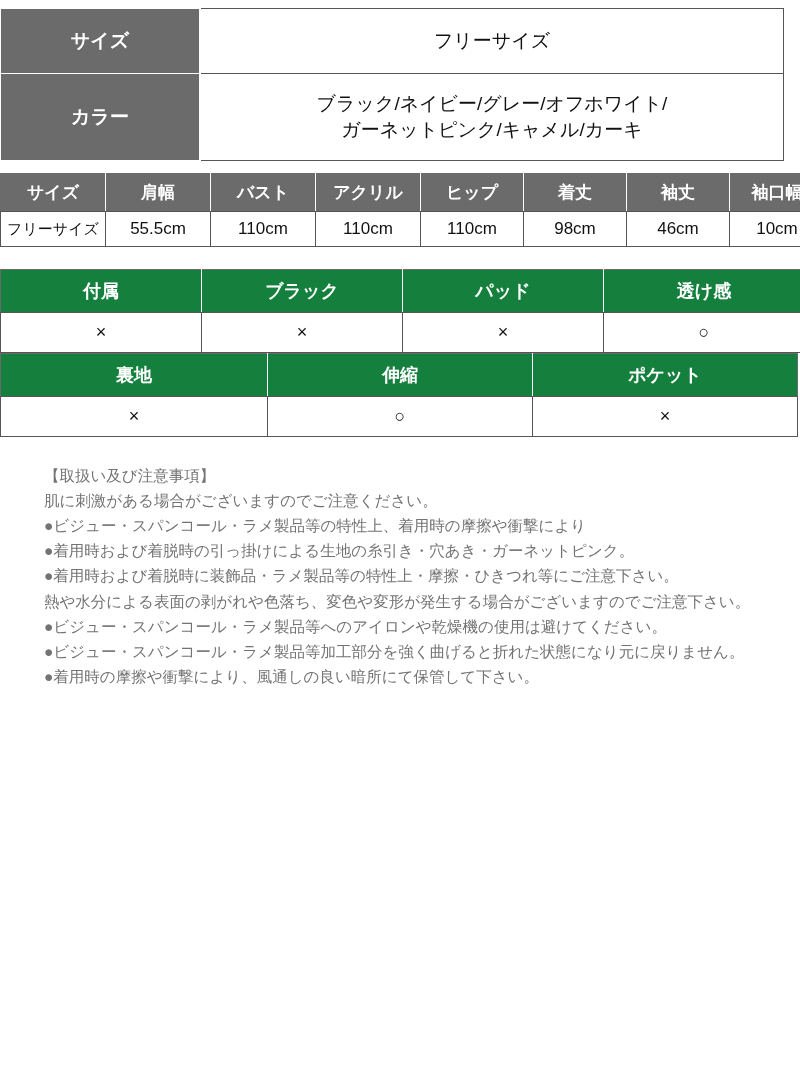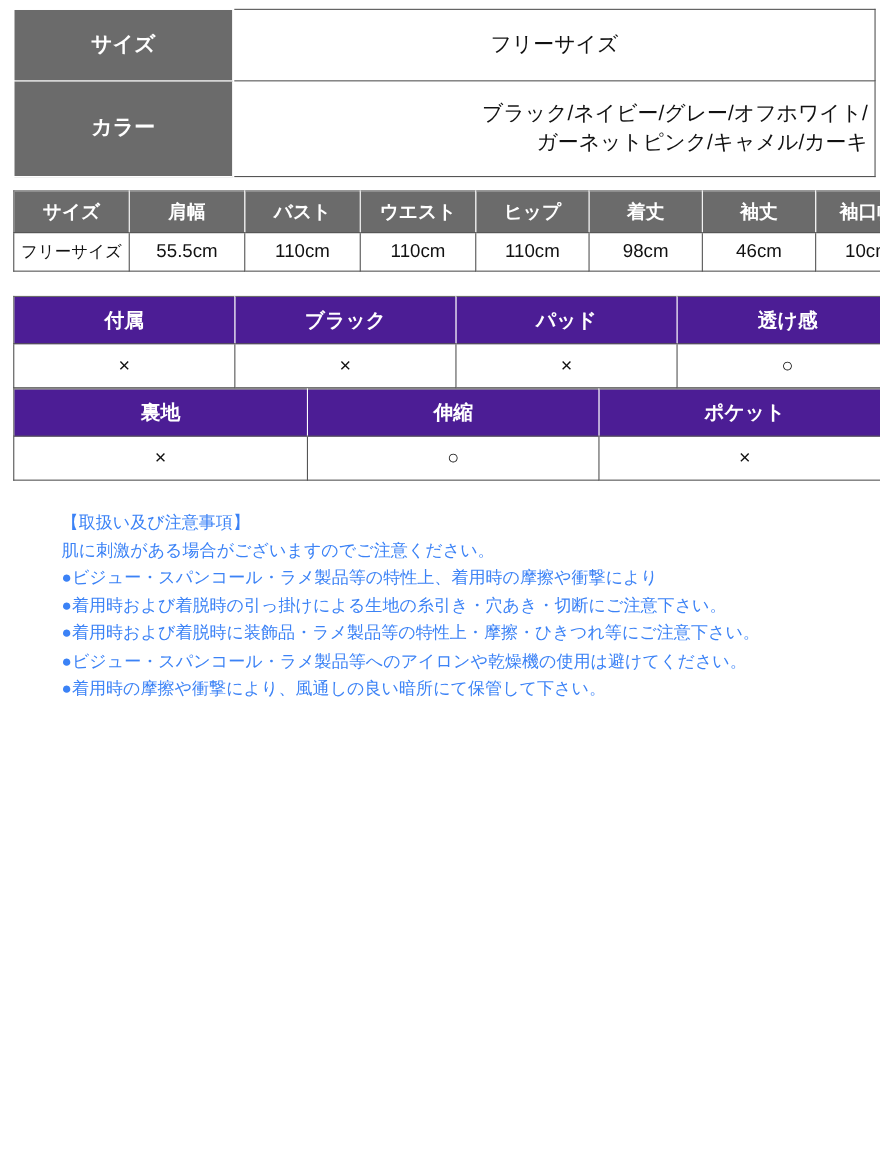--- a/index.html
+++ b/index.html
@@ -10,21 +10,21 @@
   body {
     width: 800px;
     height: 1067px;
     font-family: "Liberation Sans", sans-serif;
     color: #111111;
     position: relative;
   }
   .page {
     width: 712px;
     box-sizing: border-box;
-    padding: 8px 8px 0 12px;
+    padding: 8px 8px 0 0;
   }
 
   table {
     border-collapse: collapse;
     table-layout: fixed;
     width: 784px;
   }
 
   
   .spec-table td {
@@ -82,69 +82,69 @@
   .attr-table { border: 1px solid #555555; }
   .attr-table th, .attr-table td {
     border: 1px solid #555555;
     font-size: 18px;
     text-align: center;
     vertical-align: middle;
     padding: 9px 2px;
     font-weight: normal;
   }
   .attr-table th {
-    background: #4c1d95;
+    background: #15803d;
     color: #ffffff;
     font-weight: bold;
     border-color: #ffffff;
   }
   .attr-table tr.headrow th:first-child { border-left-color: #6b6b6b; }
   .attr-table tr.headrow th:last-child { border-right-color: #6b6b6b; }
   .attr-table tr.headrow th { border-top-color: #6b6b6b; border-bottom-color:#555555; }
   .attr-table td { background: #ffffff; font-size: 18px; }
 
   .attr-table2 { border: 1px solid #555555; margin-top: 0; }
 
   
   .notes {
     margin: 26px 0 0 44px;
     font-size: 15.5px;
     line-height: 1.62;
-    color: #3b82f6;
+    color: #737373;
   }
   .notes div { white-space: pre; }
 </style>
 </head>
 <body>
 
 <div class="page">
 
   <table class="spec-table">
     <tbody>
       <tr class="r1">
         <td class="head">サイズ</td>
         <td class="val">フリーサイズ</td>
       </tr>
       <tr class="r2">
         <td class="head">カラー</td>
-        <td class="val" style="white-space: pre-line; text-align: right;">ブラック/ネイビー/グレー/オフホワイト/
+        <td class="val" style="white-space: pre-line;">ブラック/ネイビー/グレー/オフホワイト/
 ガーネットピンク/キャメル/カーキ</td>
       </tr>
     </tbody>
   </table>
 
   <div class="gap-12"></div>
 
   <table class="meas-table">
     <thead>
       <tr>
         <th style="width:100px">サイズ</th>
         <th style="width:100px">肩幅</th>
         <th style="width:100px">バスト</th>
-        <th style="width:100px">ウエスト</th>
+        <th style="width:100px">アクリル</th>
         <th style="width:98px">ヒップ</th>
         <th style="width:98px">着丈</th>
         <th style="width:98px">袖丈</th>
         <th style="width:90px">袖口幅</th>
       </tr>
     </thead>
     <tbody>
       <tr>
         <td class="small">フリーサイズ</td>
         <td>55.5cm</td>
@@ -193,19 +193,21 @@
         <td>○</td>
         <td>×</td>
       </tr>
     </tbody>
   </table>
 
   <div class="notes">
     <div>【取扱い及び注意事項】</div>
     <div>肌に刺激がある場合がございますのでご注意ください。</div>
     <div>●ビジュー・スパンコール・ラメ製品等の特性上、着用時の摩擦や衝撃により</div>
-    <div>●着用時および着脱時の引っ掛けによる生地の糸引き・穴あき・切断にご注意下さい。</div>
+    <div>●着用時および着脱時の引っ掛けによる生地の糸引き・穴あき・ガーネットピンク。</div>
     <div>●着用時および着脱時に装飾品・ラメ製品等の特性上・摩擦・ひきつれ等にご注意下さい。</div>
+    <div>熱や水分による表面の剥がれや色落ち、変色や変形が発生する場合がございますのでご注意下さい。</div>
     <div>●ビジュー・スパンコール・ラメ製品等へのアイロンや乾燥機の使用は避けてください。</div>
+    <div>●ビジュー・スパンコール・ラメ製品等加工部分を強く曲げると折れた状態になり元に戻りません。</div>
     <div>●着用時の摩擦や衝撃により、風通しの良い暗所にて保管して下さい。</div>
   </div>
 
 </div>
 
 </body></html>

